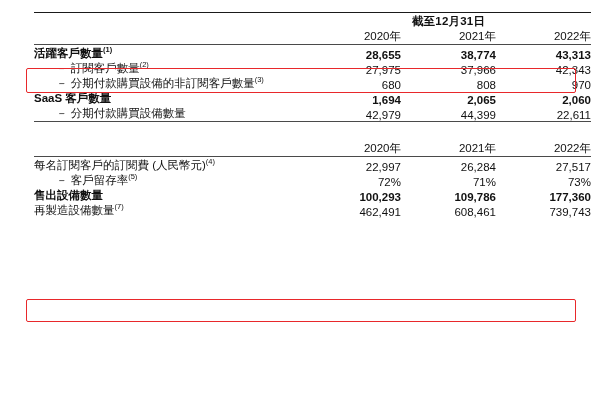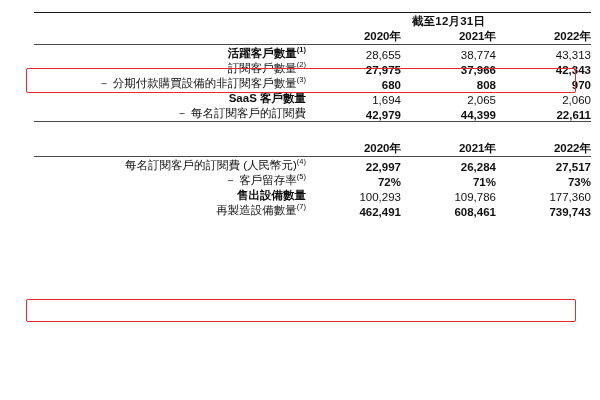--- a/index.html
+++ b/index.html
@@ -48,41 +48,39 @@
 
   .hdr-span {
     text-align: center;
     font-weight: bold;
     font-size: 11.5px;
     padding: 5px 0 4px 0;
     letter-spacing: 0.2px;
   }
   .hdr-year {
     text-align: right;
-    font-weight: bold;
+    font-weight: normal;
     font-size: 11.5px;
     padding: 4px 6px 4px 0;
   }
 
   .row-label {
     font-size: 11.5px;
     padding: 3.2px 0 3.2px 0;
     white-space: nowrap;
-    text-align: right;
   }
   .row-label.bold { font-weight: bold; }
   .row-label.indent { padding-left: 22px; }
   .row-num {
     text-align: right;
     font-size: 11.5px;
     padding: 3.2px 6px 3.2px 0;
     white-space: nowrap;
-    font-weight: bold;
-  }
-  .row-num.bold { font-weight: normal; }
+  }
+  .row-num.bold { font-weight: bold; }
 
   sup {
     font-size: 7.5px;
     vertical-align: super;
     line-height: 0;
   }
 
   
   .hl-box {
     position: absolute;
@@ -147,21 +145,21 @@
       <tr>
         <td class="row-label bold"><span>SaaS 客戶數量</span><sup></sup></td>
         <td class="row-num bold">1,694</td>
         <td class="row-num bold">2,065</td>
         <td class="row-num bold">2,060</td>
       </tr>
 
 
 
       <tr>
-        <td class="row-label indent"><span>－ 每名訂閱客戶的訂閱費</span><sup></sup></td>
+        <td class="row-label indent"><span>－ 分期付款購買設備數量</span><sup></sup></td>
         <td class="row-num">42,979</td>
         <td class="row-num">44,399</td>
         <td class="row-num">22,611</td>
       </tr>
       <tr class="rule-thin">
         <td colspan="4"></td>
       </tr>
     </tbody>
   </table>
 

